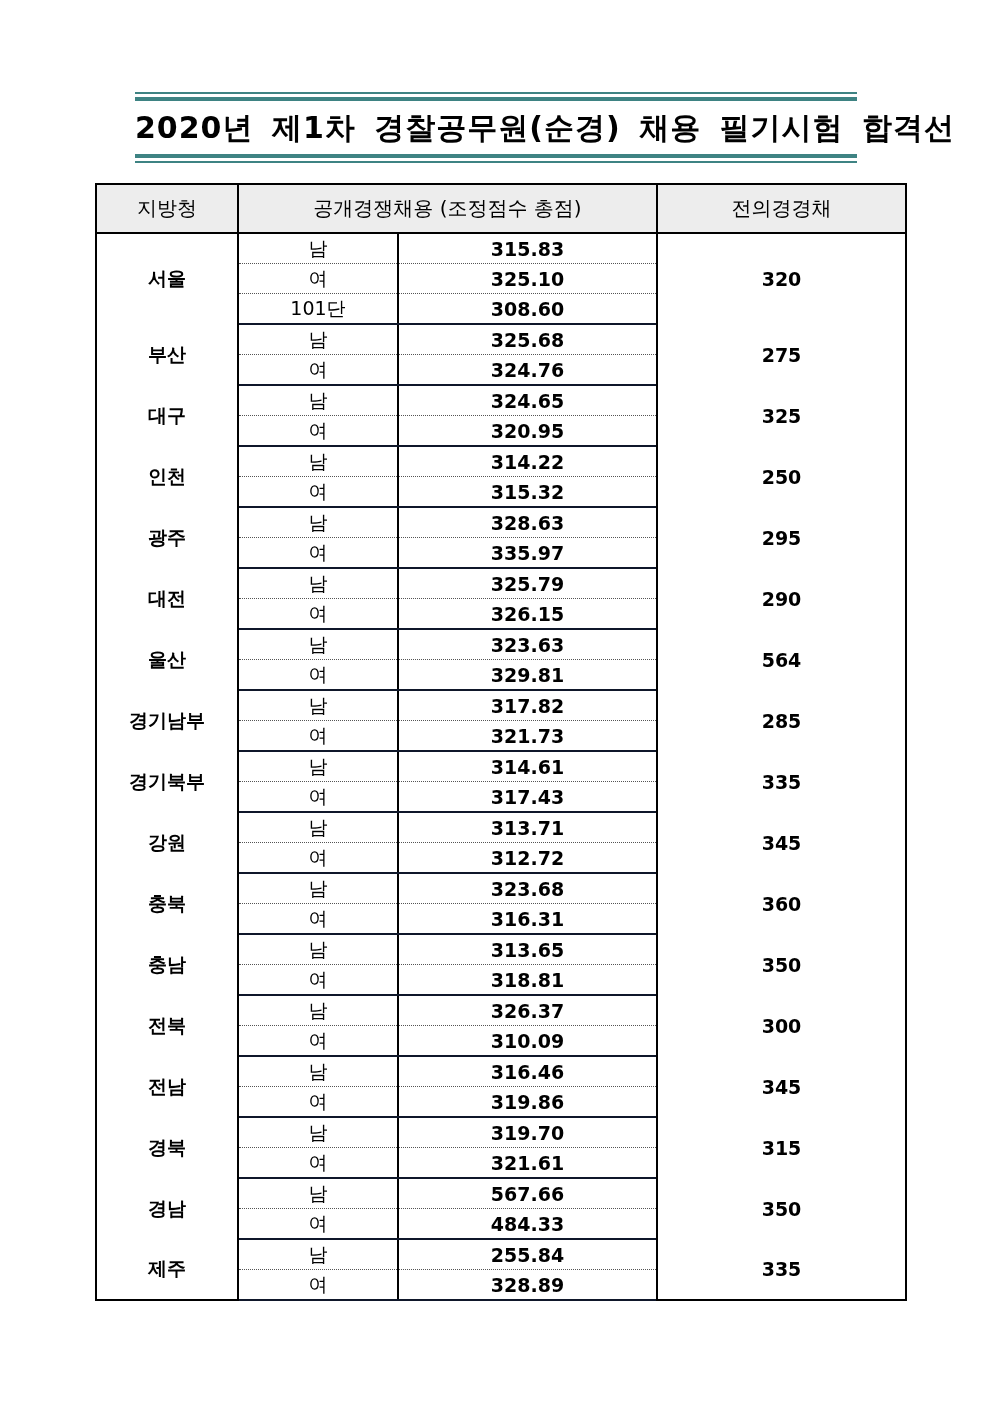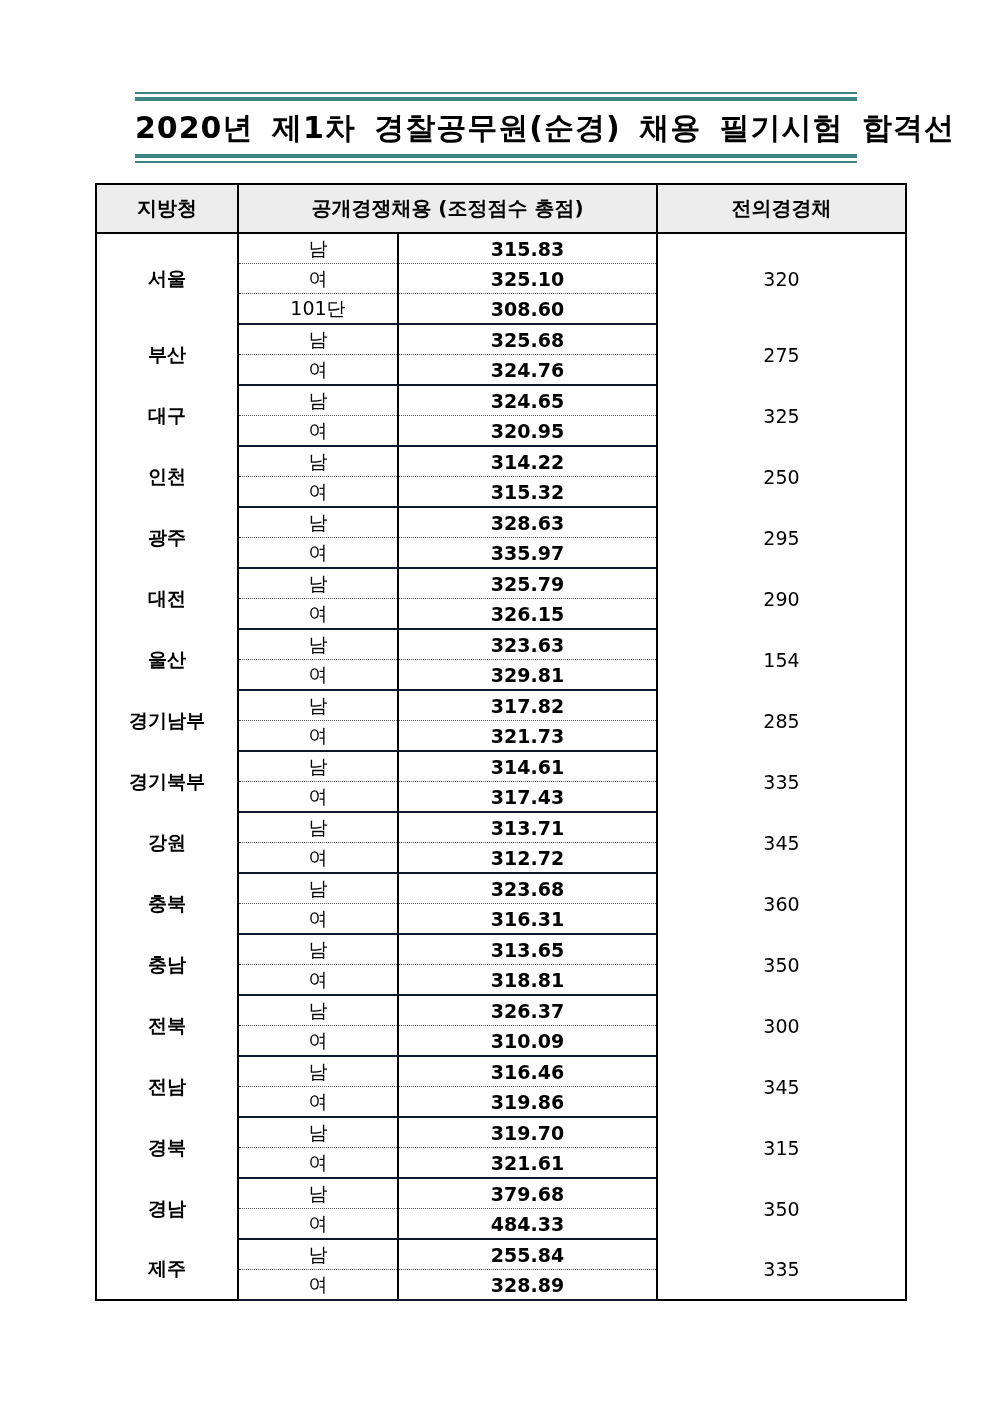--- a/index.html
+++ b/index.html
@@ -54,32 +54,32 @@
     border-right: 2px solid #000000;
     text-align: center;
     vertical-align: middle;
     padding: 0;
     overflow: hidden;
   }
   .score-table thead th {
     background: #ededed;
     height: 47px;
     font-size: 20px;
-    font-weight: 700;
+    font-weight: 400;
     border-bottom: 2px solid #000000;
   }
   .score-table td {
     height: 29px;
     font-size: 19px;
     background: #ffffff;
   }
   td.region-cell { font-weight: 700; }
   td.gender-cell { font-weight: 400; }
   td.score-cell  { font-weight: 600; }
-  td.veteran-cell{ font-weight: 400; }
+  td.veteran-cell{ font-weight: 700; }
   td.dotted {
     border-bottom: 1px dotted #555555;
   }
   tr.region-end td {
     border-bottom: 2px solid #0f172a;
   }
 </style>
 </head>
 <body>
 
@@ -167,21 +167,21 @@
           <td class="veteran-cell" rowspan="2">290</td>
         </tr>
         <tr class="region-end">
           <td class="gender-cell">여</td>
           <td class="score-cell">326.15</td>
         </tr>
         <tr>
           <td class="region-cell" rowspan="2">울산</td>
           <td class="gender-cell dotted">남</td>
           <td class="score-cell dotted">323.63</td>
-          <td class="veteran-cell" rowspan="2">154</td>
+          <td class="veteran-cell" rowspan="2">564</td>
         </tr>
         <tr class="region-end">
           <td class="gender-cell">여</td>
           <td class="score-cell">329.81</td>
         </tr>
         <tr>
           <td class="region-cell" rowspan="2">경기남부</td>
           <td class="gender-cell dotted">남</td>
           <td class="score-cell dotted">317.82</td>
           <td class="veteran-cell" rowspan="2">285</td>
@@ -256,21 +256,21 @@
           <td class="score-cell dotted">319.70</td>
           <td class="veteran-cell" rowspan="2">315</td>
         </tr>
         <tr class="region-end">
           <td class="gender-cell">여</td>
           <td class="score-cell">321.61</td>
         </tr>
         <tr>
           <td class="region-cell" rowspan="2">경남</td>
           <td class="gender-cell dotted">남</td>
-          <td class="score-cell dotted">379.68</td>
+          <td class="score-cell dotted">567.66</td>
           <td class="veteran-cell" rowspan="2">350</td>
         </tr>
         <tr class="region-end">
           <td class="gender-cell">여</td>
           <td class="score-cell">484.33</td>
         </tr>
         <tr>
           <td class="region-cell" rowspan="2">제주</td>
           <td class="gender-cell dotted">남</td>
           <td class="score-cell dotted">255.84</td>

